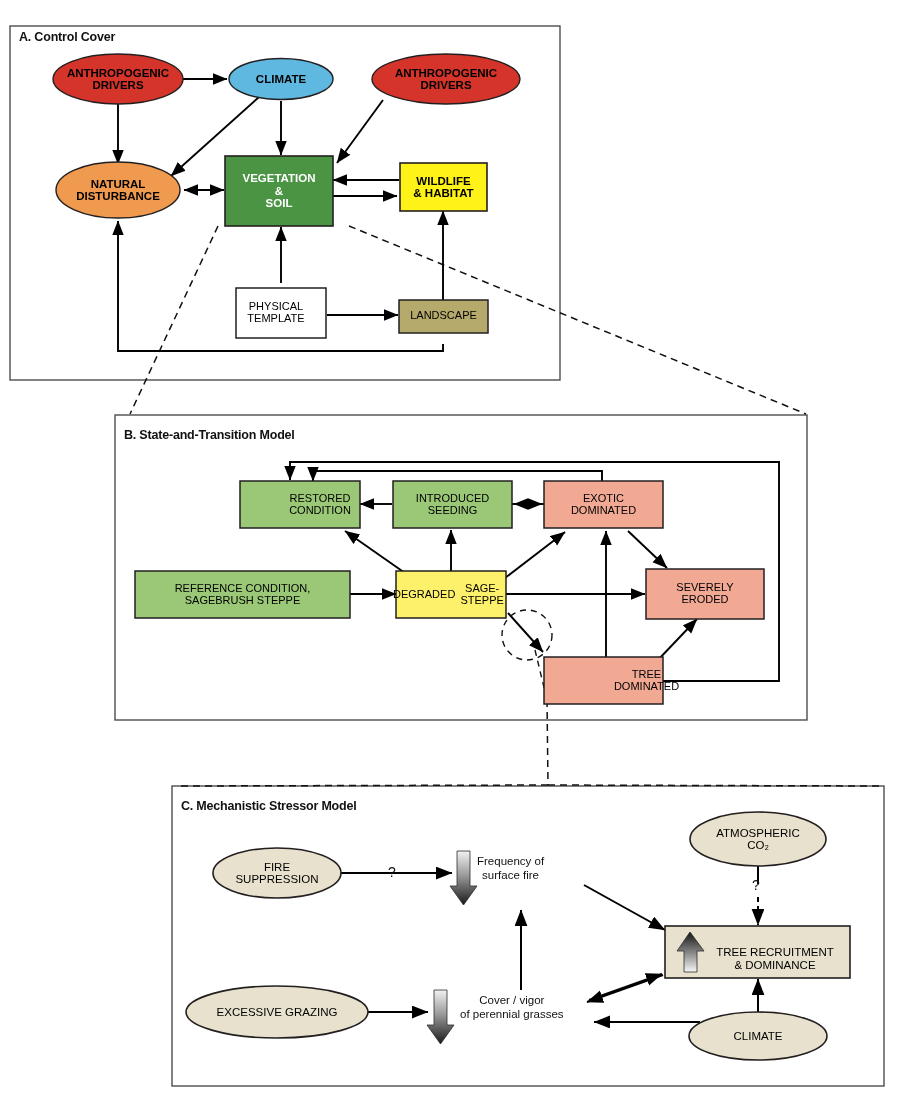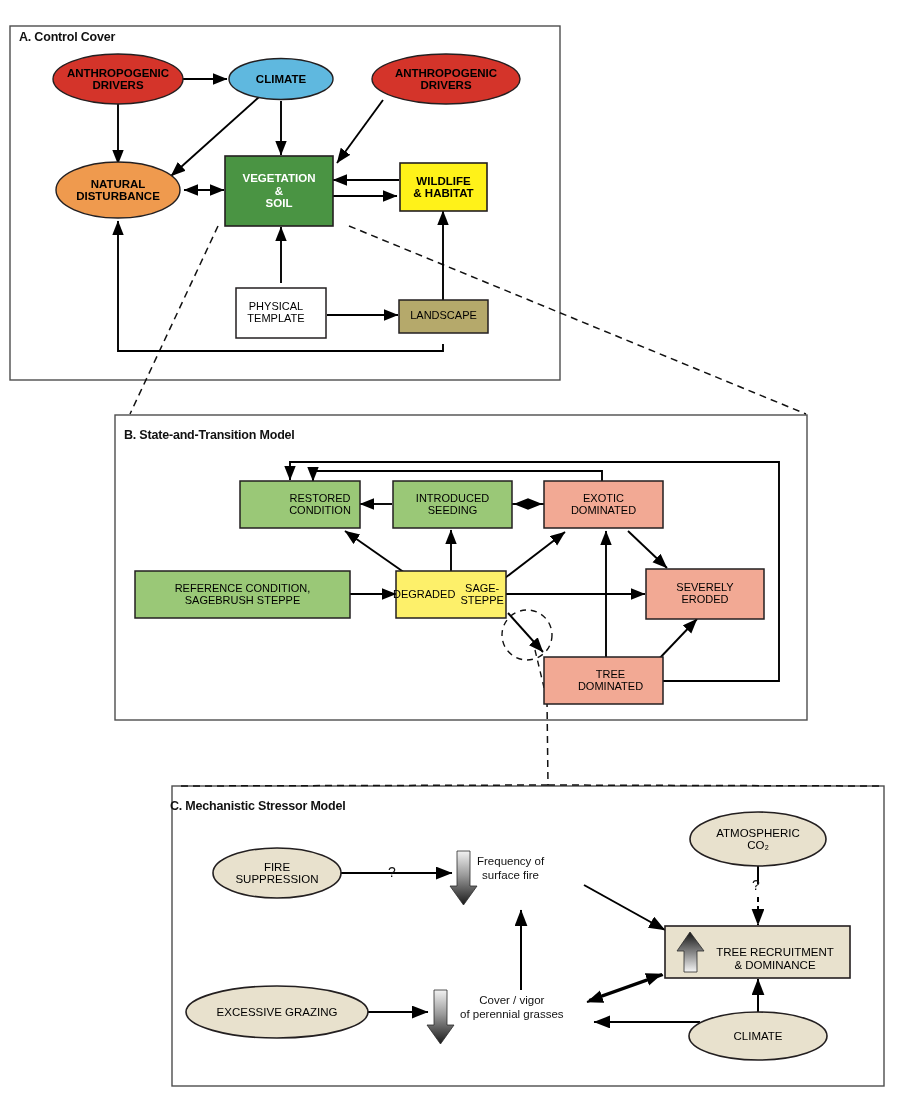--- a/index.html
+++ b/index.html
@@ -179,21 +179,21 @@
     <g>
       <path d="M434,990 L447,990 L447,1025 L454,1025 L440.5,1044 L427,1025 L434,1025 Z" fill="url(#gradDown)" stroke="#2b2b2b" stroke-width="0.8"></path>
     </g>
     <g>
       <path d="M690,932 L704,951 L697,951 L697,972 L684,972 L684,951 L677,951 Z" fill="url(#gradUp)" stroke="#2b2b2b" stroke-width="0.8"></path>
     </g>
   </svg>
 
   <div class="panel-title" style="left:19px;top:30px;">A. Control Cover</div>
   <div class="panel-title" style="left:124px;top:428px;">B. State-and-Transition Model</div>
-  <div class="panel-title" style="left:170px;top:799px;">C. Mechanistic Stressor Model</div>
+  <div class="panel-title" style="left:181px;top:799px;">C. Mechanistic Stressor Model</div>
 
   <div class="nodelabel cap" style="left:53px;top:60px;width:130px;height:38px;flex-direction:column;font-size:11.5px;font-weight:600;">
     <span>ANTHROPOGENIC</span>
     <span>DRIVERS</span>
   </div>
   <div class="nodelabel cap" style="left:229px;top:71px;width:104px;height:16px;font-size:11.5px;font-weight:600;">
     <span>CLIMATE</span>
   </div>
   <div class="nodelabel cap" style="left:376px;top:60px;width:140px;height:38px;flex-direction:column;font-size:11.5px;font-weight:600;">
     <span>ANTHROPOGENIC</span>
@@ -237,21 +237,21 @@
     <span>SAGEBRUSH STEPPE</span>
   </div>
   <div class="nodelabel cap" style="left:393px;top:578px;width:116px;height:34px;flex-direction:row;font-size:11px;">
     <span>DEGRADED</span>
     <span>SAGE-STEPPE</span>
   </div>
   <div class="nodelabel cap" style="left:646px;top:577px;width:118px;height:34px;flex-direction:column;font-size:11px;">
     <span>SEVERELY</span>
     <span>ERODED</span>
   </div>
-  <div class="nodelabel cap" style="left:544px;top:664px;width:133px;height:34px;flex-direction:column;font-size:11px;">
+  <div class="nodelabel cap" style="left:544px;top:664px;width:133px;height:34px;flex-direction:column;font-size:11px;padding-left:36px;">
     <span>TREE</span>
     <span>DOMINATED</span>
   </div>
 
   <div class="nodelabel cap" style="left:213px;top:855px;width:128px;height:36px;flex-direction:column;font-size:11.5px;">
     <span>FIRE</span>
     <span>SUPPRESSION</span>
   </div>
   <div class="nodelabel cap" style="left:186px;top:1004px;width:182px;height:17px;font-size:11.5px;">
     <span>EXCESSIVE GRAZING</span>

